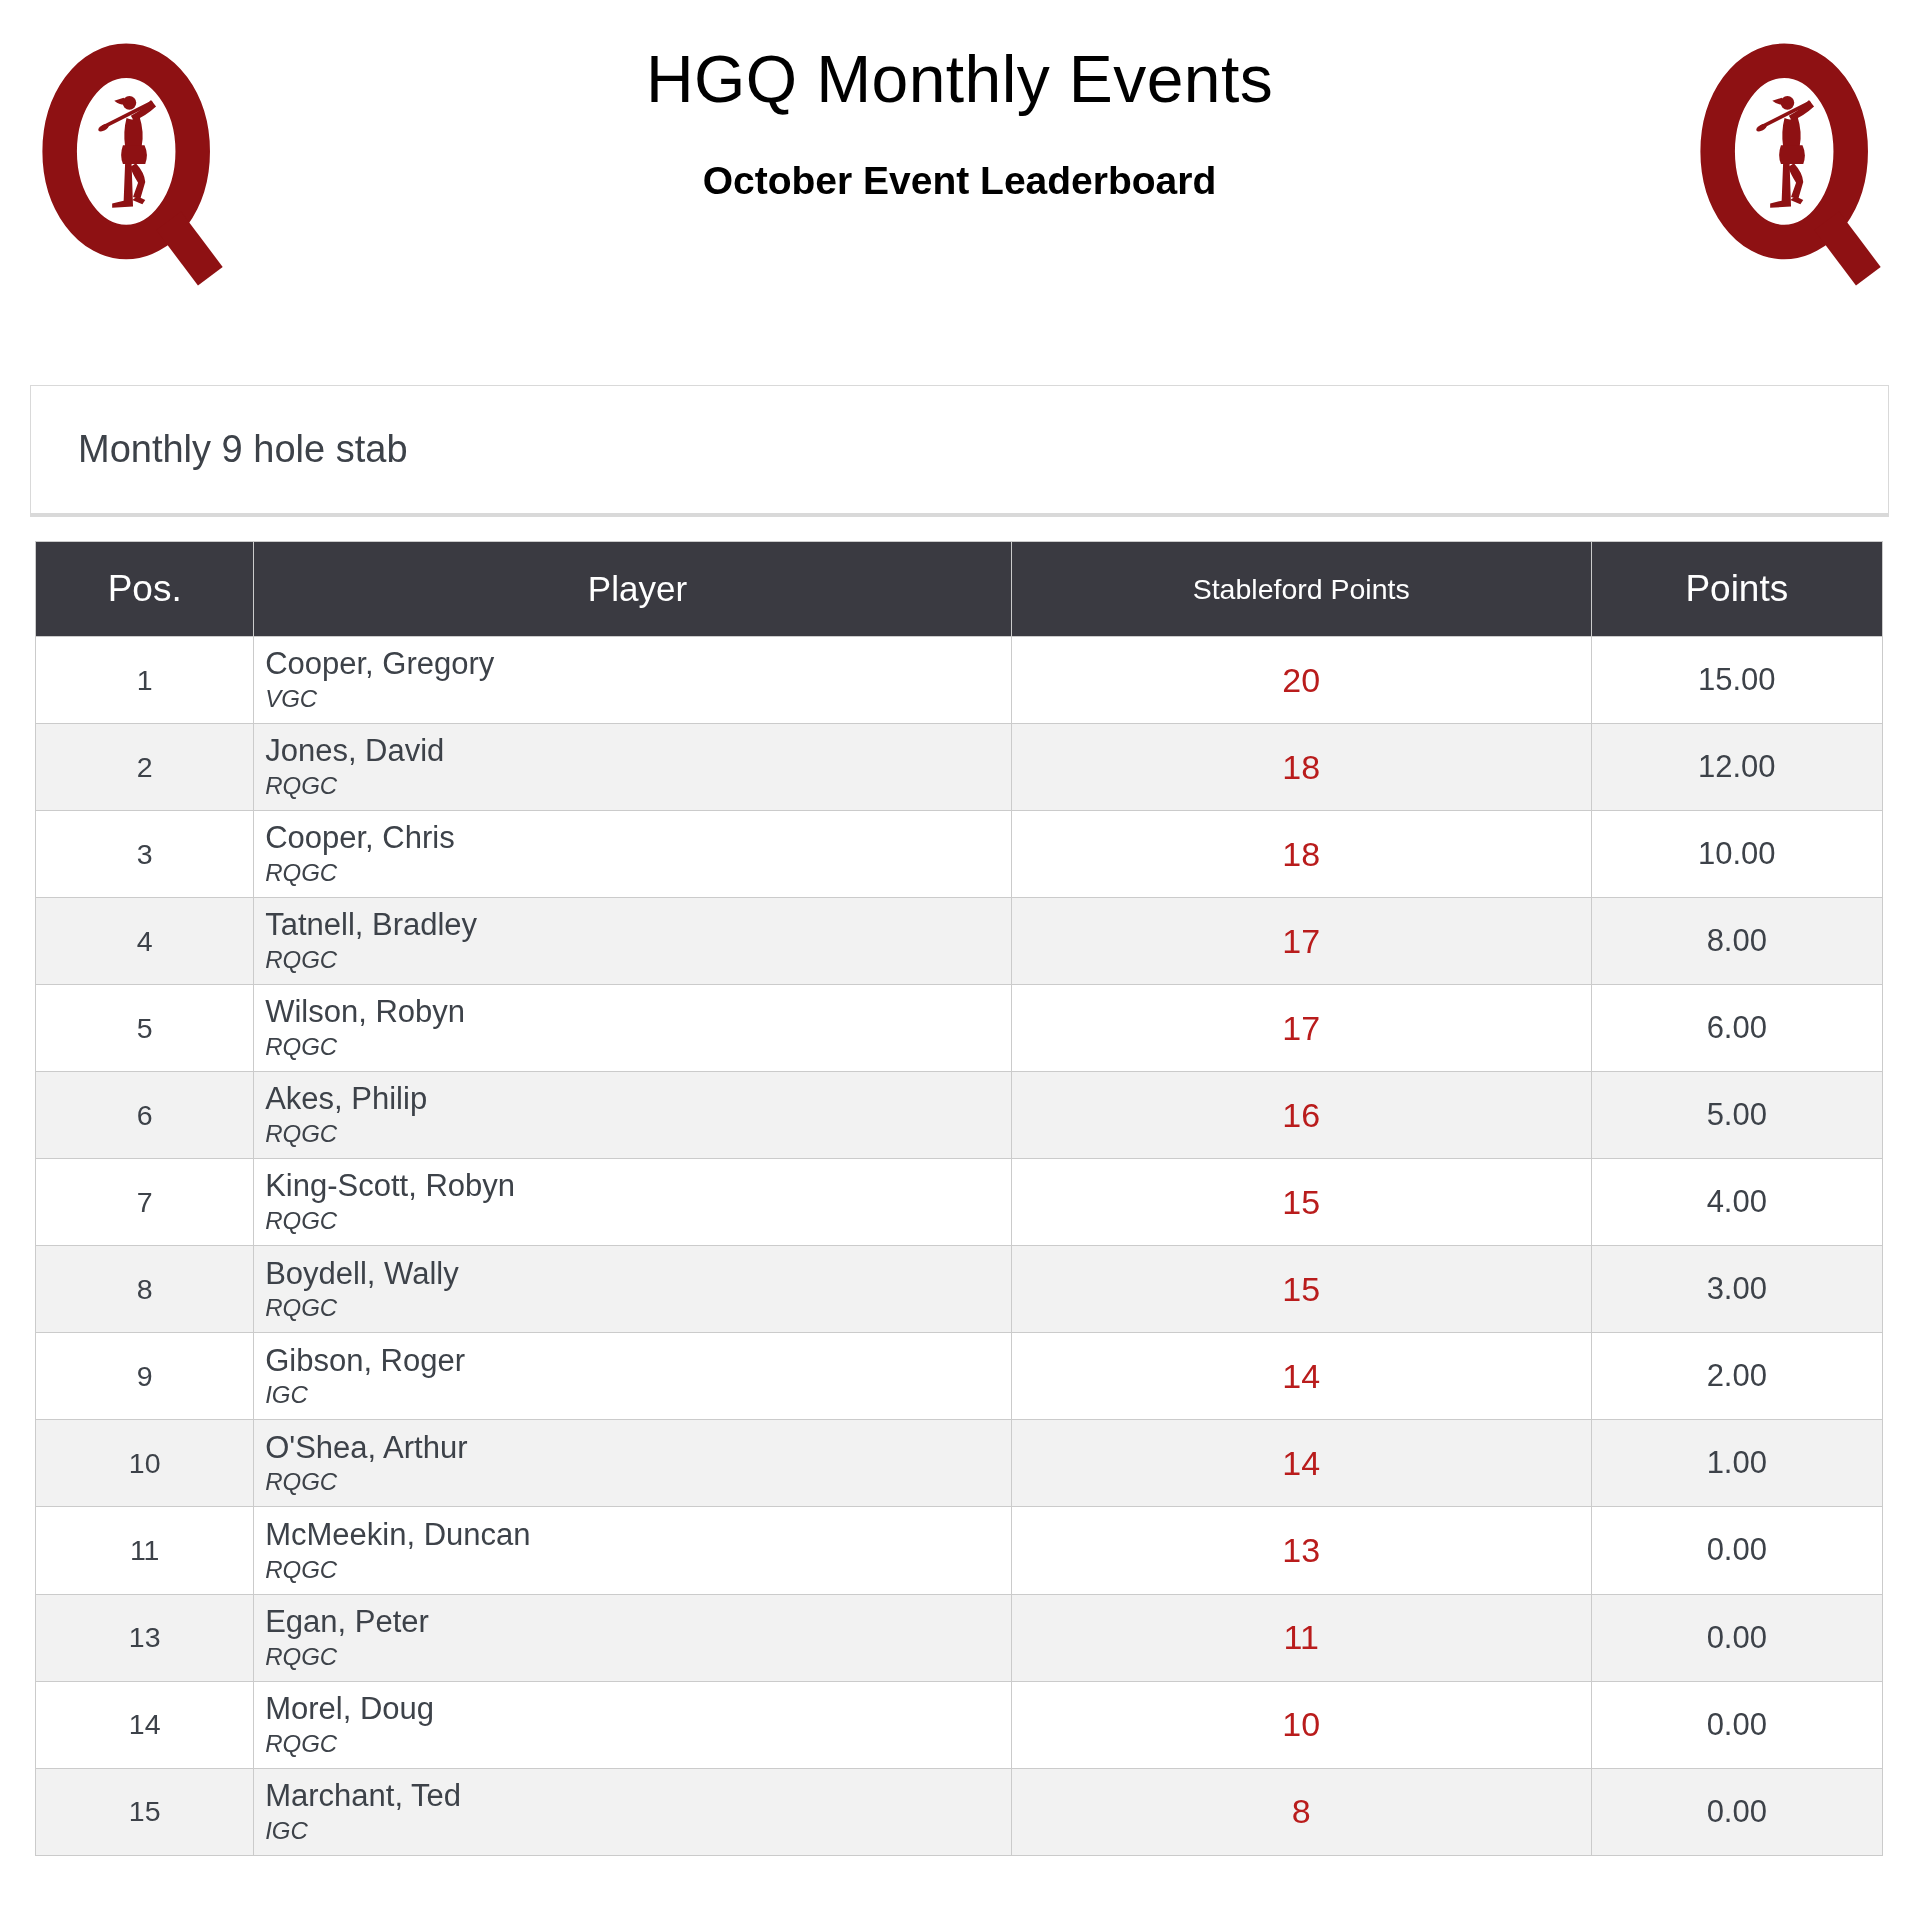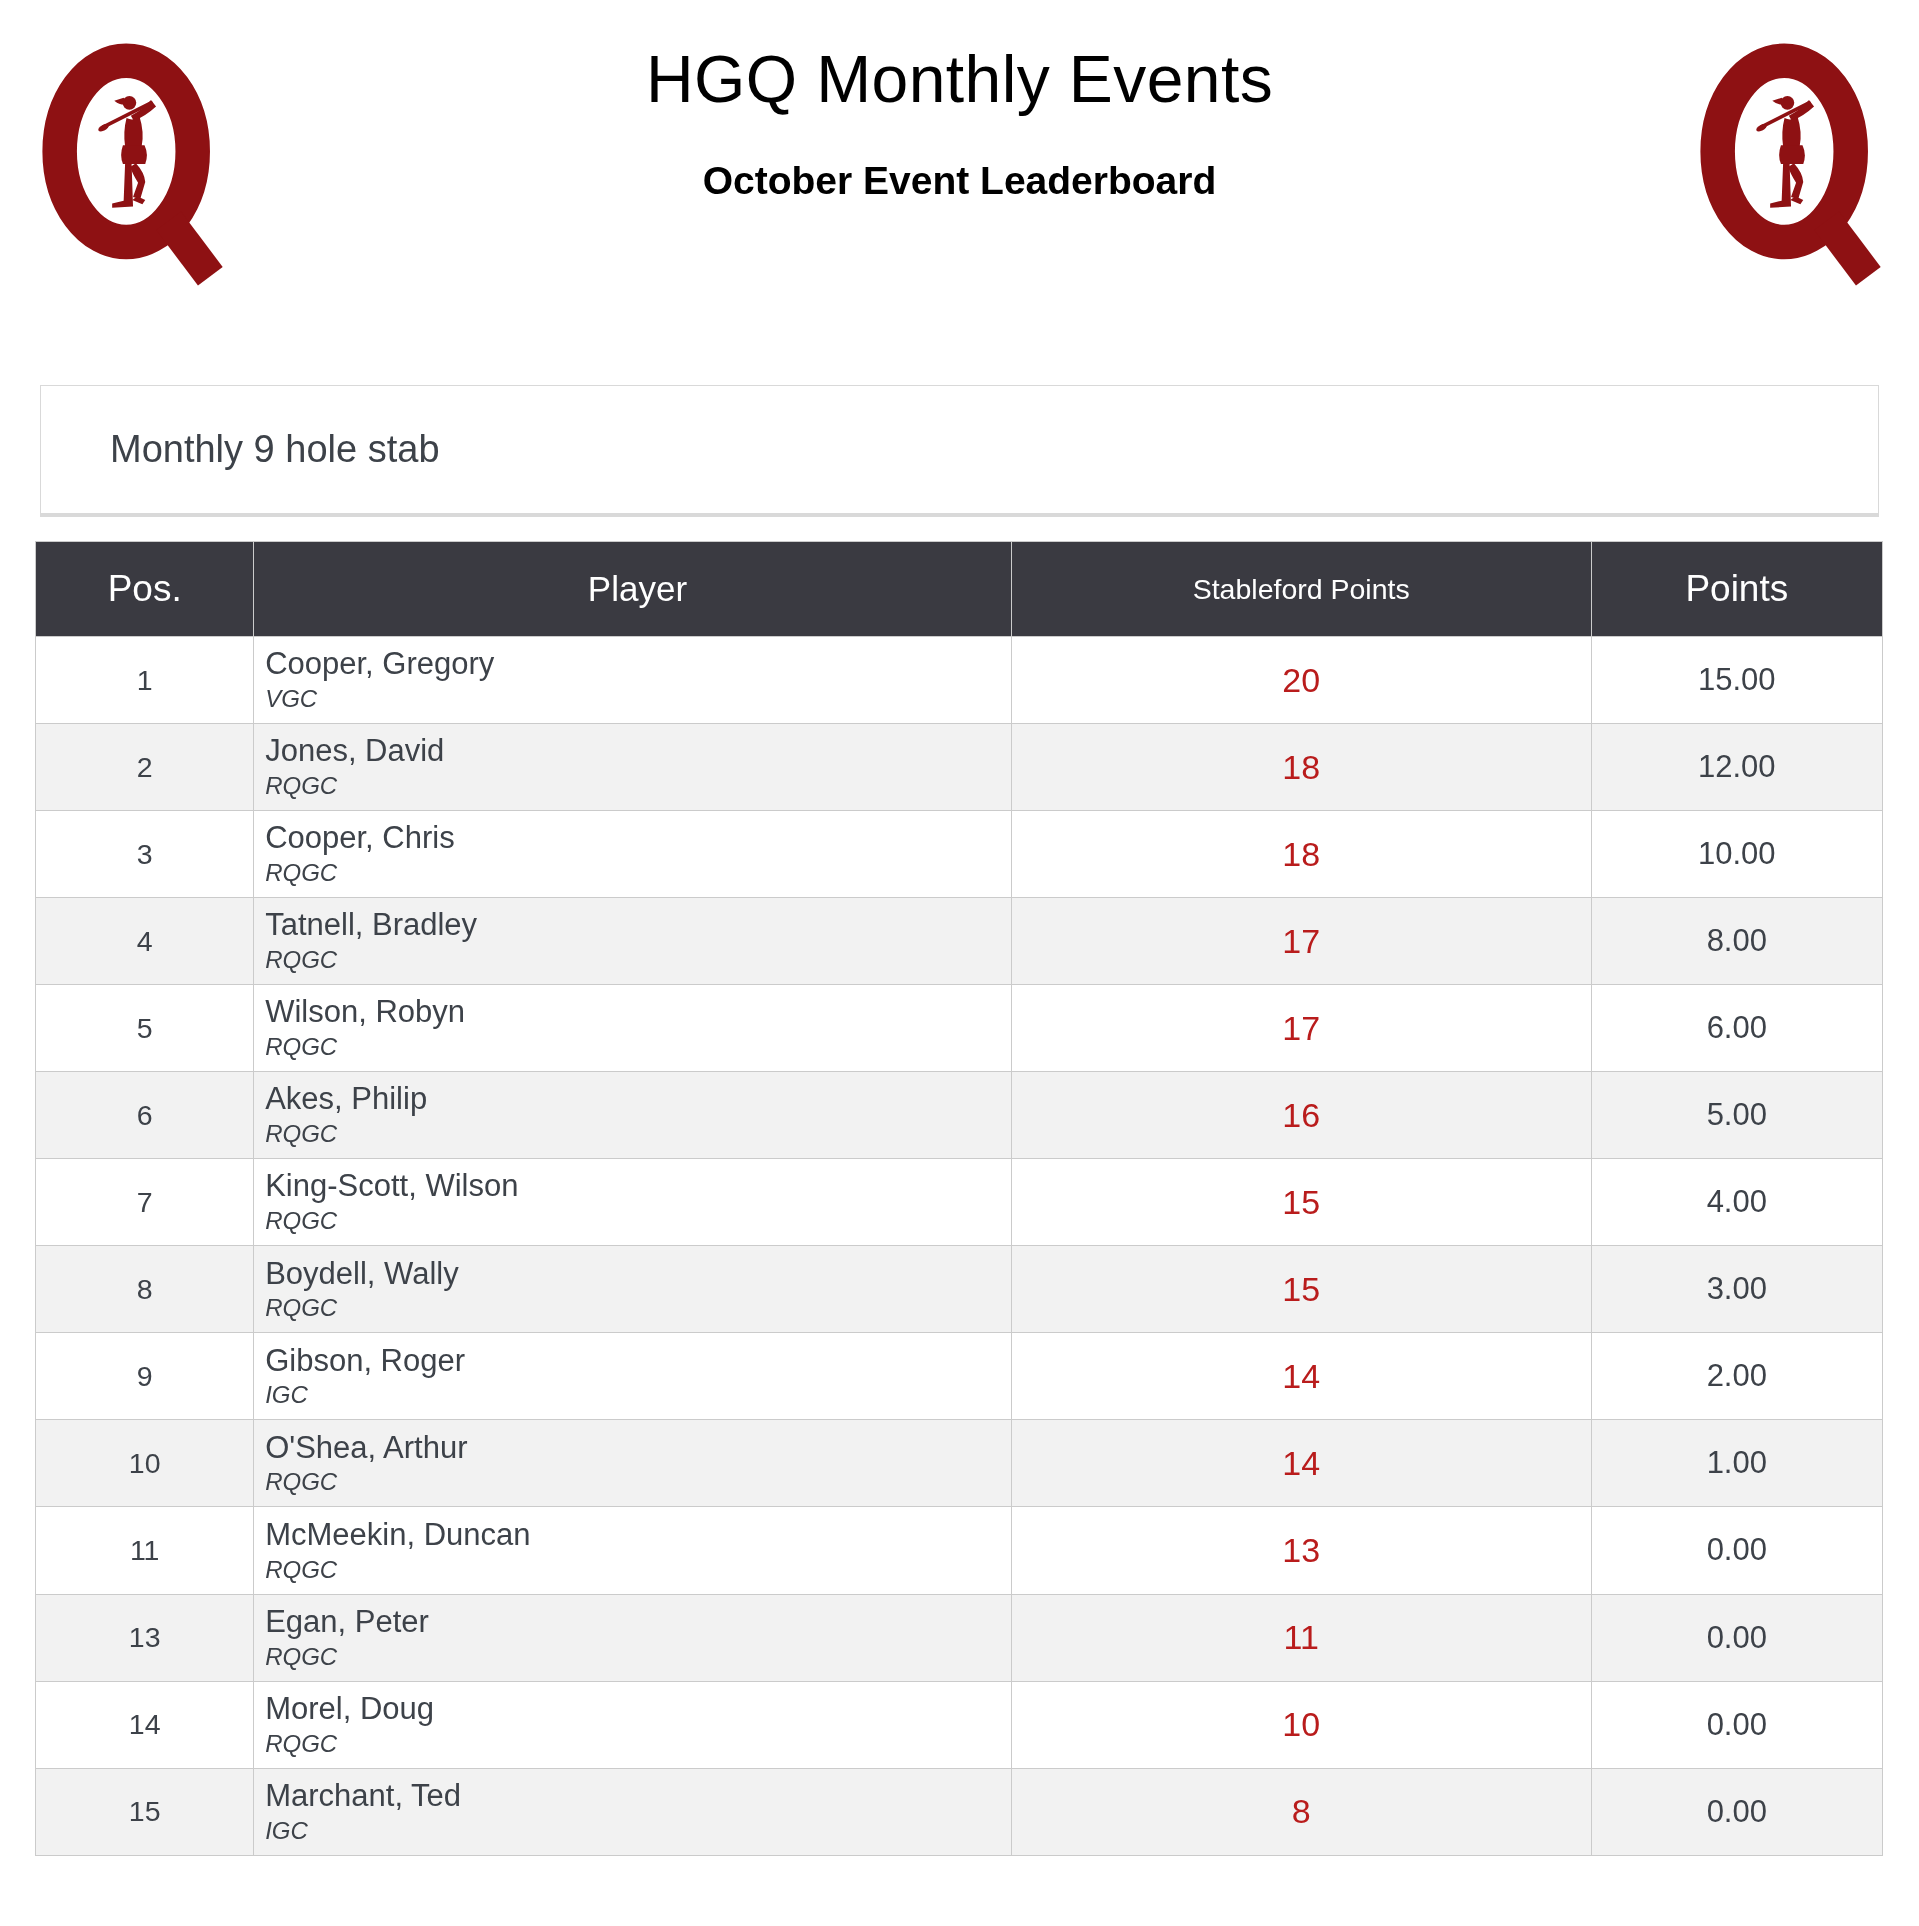--- a/index.html
+++ b/index.html
@@ -37,27 +37,27 @@
   }
   .page-subtitle {
     margin-top: 45px;
     font-size: 39px;
     font-weight: 700;
     color: #000000;
   }
 
   
   .event-box {
-    margin: 0 40px;
+    margin: 0 30px;
     height: 127px;
     border: 1.5px solid #d9d9d9;
     border-bottom-width: 4.6px;
     display: flex;
     align-items: center;
-    padding-left: 69px;
+    padding-left: 47px;
     font-size: 38px;
     color: #3d4249;
     background: #ffffff;
   }
 
   
   table.leaderboard {
     width: 1848px;
     margin: 24px 35px 0 35px;
     border-collapse: collapse;
@@ -253,21 +253,21 @@
     <td class="cell-points">
       <span>5.00</span>
     </td>
   </tr>
 
   <tr>
     <td class="cell-pos">
       <span>7</span>
     </td>
     <td class="cell-player">
-      <div class="player-name">King-Scott, Wilson</div>
+      <div class="player-name">King-Scott, Robyn</div>
       <div class="player-club">RQGC</div>
     </td>
     <td class="cell-stab">
       <span>15</span>
     </td>
     <td class="cell-points">
       <span>4.00</span>
     </td>
   </tr>
 

